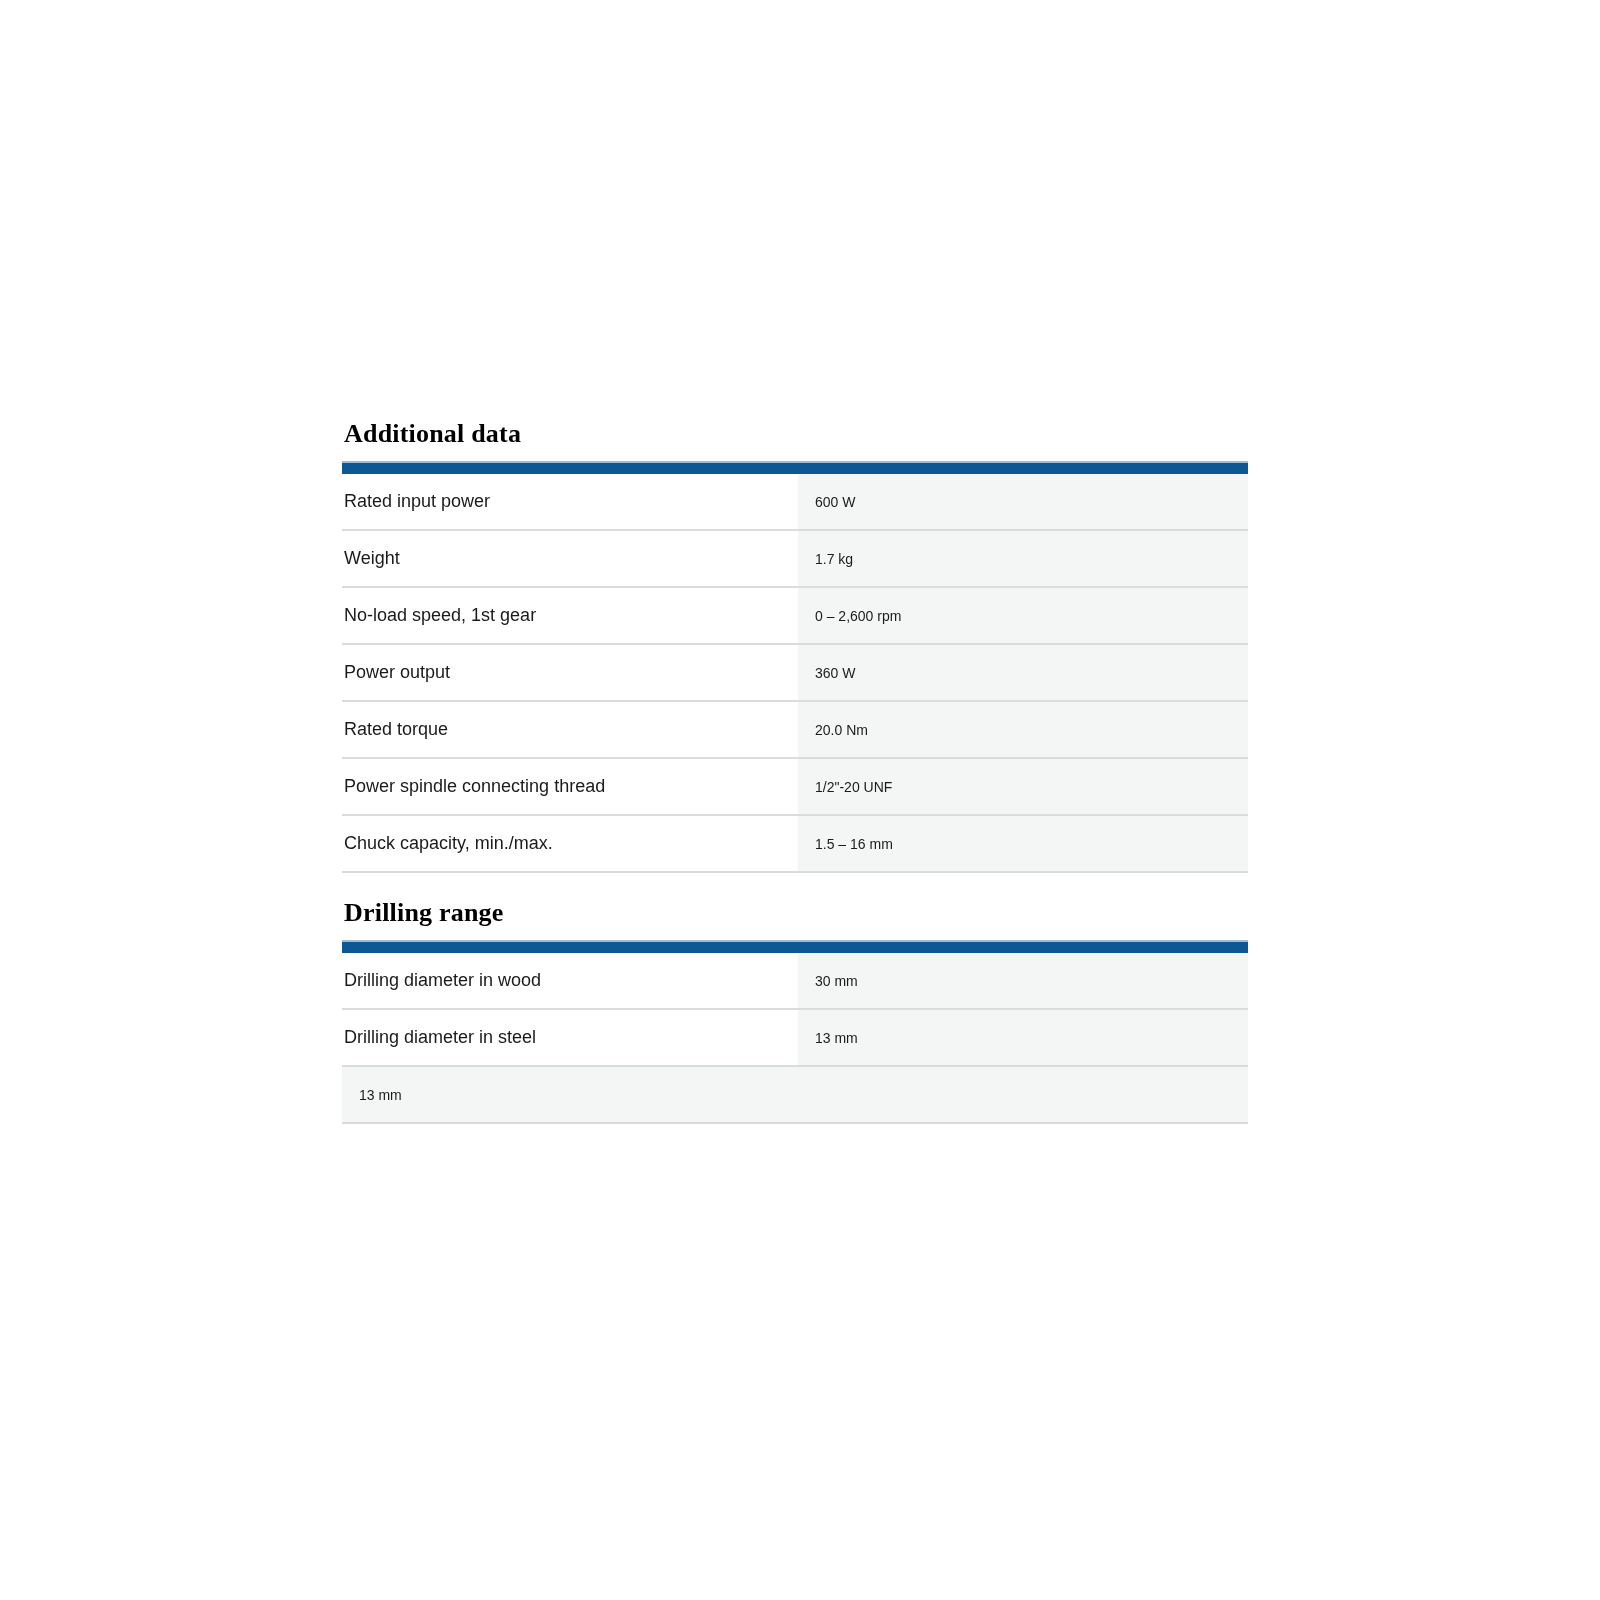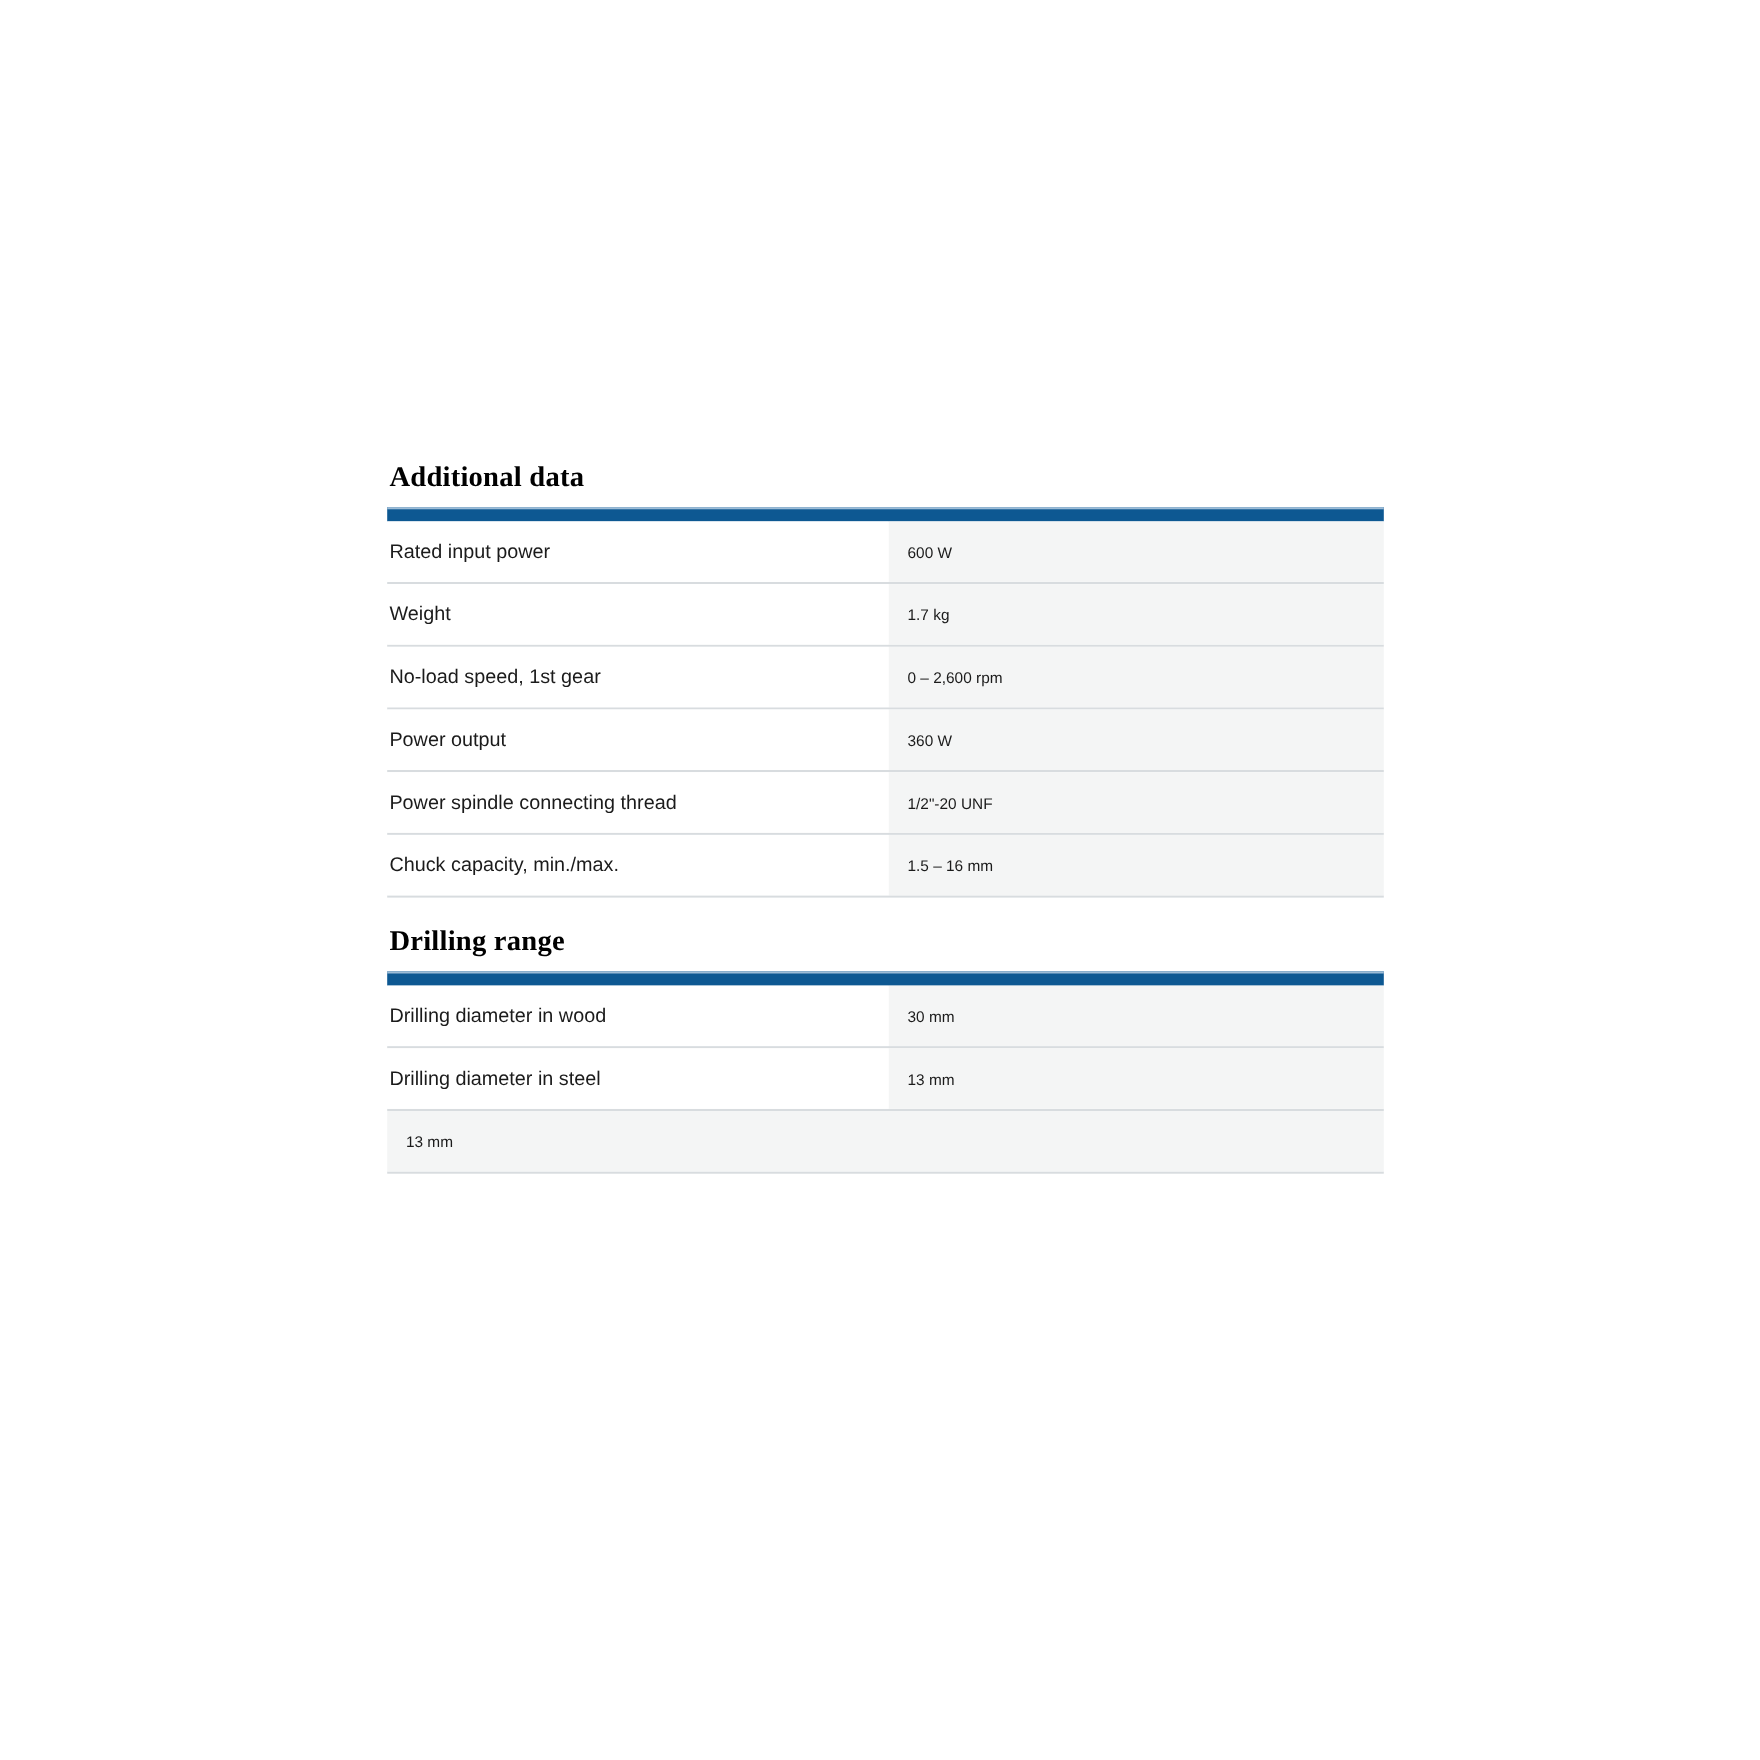--- a/index.html
+++ b/index.html
@@ -6,21 +6,21 @@
     margin: 0;
     padding: 0;
     background: #ffffff;
     width: 1600px;
     height: 1600px;
     font-family: "Liberation Sans", sans-serif;
     -webkit-font-smoothing: antialiased;
   }
   .page {
     position: absolute;
-    left: 352px;
+    left: 342px;
     top: 419px;
     width: 906px;
   }
   .section-title {
     font-family: "Liberation Serif", serif;
     font-size: 26px;
     font-weight: bold;
     color: #000000;
     margin: 0 0 12px 2px;
     line-height: 30px;
@@ -82,20 +82,24 @@
       </div>
       <div class="spec-row">
         <div class="spec-label">No-load speed, 1st gear</div>
         <div class="spec-value">0 – 2,600 rpm</div>
       </div>
       <div class="spec-row">
         <div class="spec-label">Power output</div>
         <div class="spec-value">360 W</div>
       </div>
       <div class="spec-row">
+        <div class="spec-label">Rated torque</div>
+        <div class="spec-value">20.0 Nm</div>
+      </div>
+      <div class="spec-row">
         <div class="spec-label">Power spindle connecting thread</div>
         <div class="spec-value">1/2"-20 UNF</div>
       </div>
       <div class="spec-row">
         <div class="spec-label">Chuck capacity, min./max.</div>
         <div class="spec-value">1.5 – 16 mm</div>
       </div>
     </div>
   </section>
 

